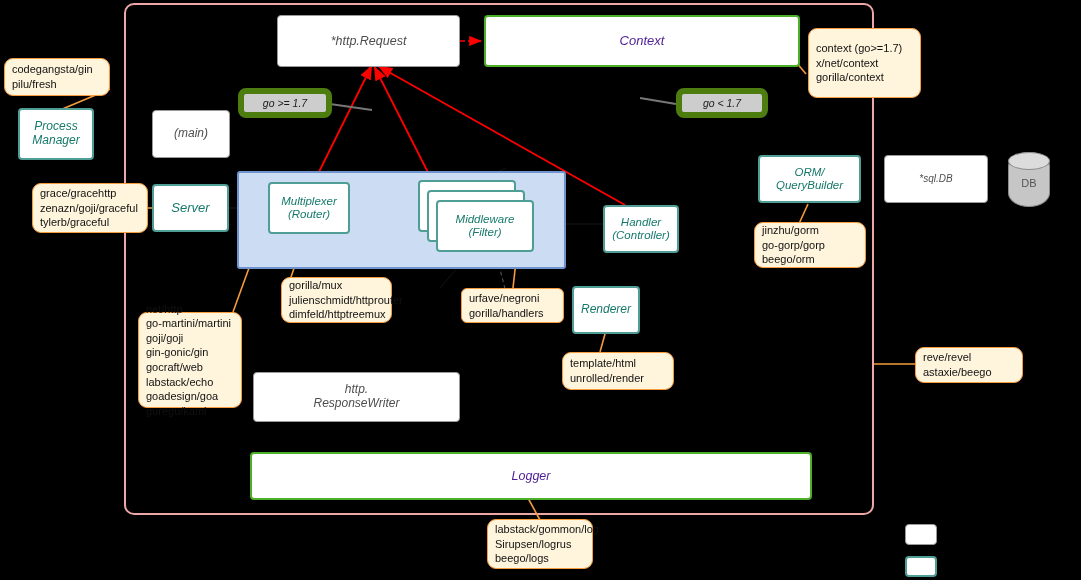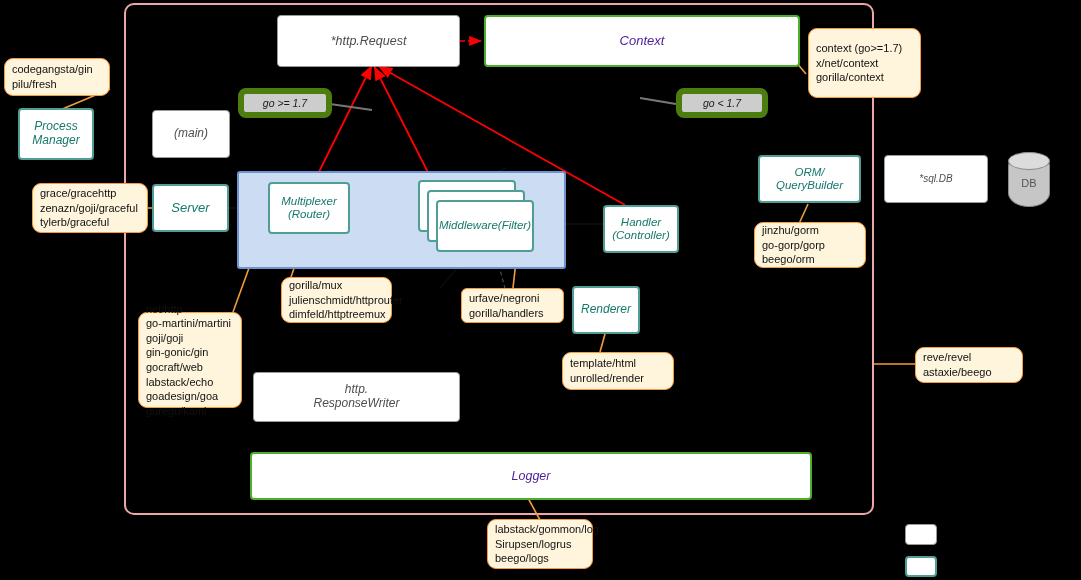--- a/index.html
+++ b/index.html
@@ -133,21 +133,21 @@
 
   <div class="abs panel" style="left:237px;top:171px;width:329px;height:98px;"></div>
 
   <div class="abs node teal" style="left:268px;top:182px;width:82px;height:52px;font-size:11.5px;flex-direction:column;">
     <span>Multiplexer</span>
     <span>(Router)</span>
   </div>
 
   <div class="abs node teal" style="left:418px;top:180px;width:98px;height:52px;"></div>
   <div class="abs node teal" style="left:427px;top:190px;width:98px;height:52px;"></div>
-  <div class="abs node teal" style="left:436px;top:200px;width:98px;height:52px;font-size:11.5px;">
+  <div class="abs node teal" style="left:436px;top:200px;width:98px;height:52px;font-size:11.5px;flex-direction:column;">
     <span>Middleware</span>
     <span>(Filter)</span>
   </div>
 
   <div class="abs note" style="left:281px;top:277px;width:111px;height:46px;">
     <span>gorilla/mux</span>
     <span>julienschmidt/httprouter</span>
     <span>dimfeld/httptreemux</span>
   </div>
 

